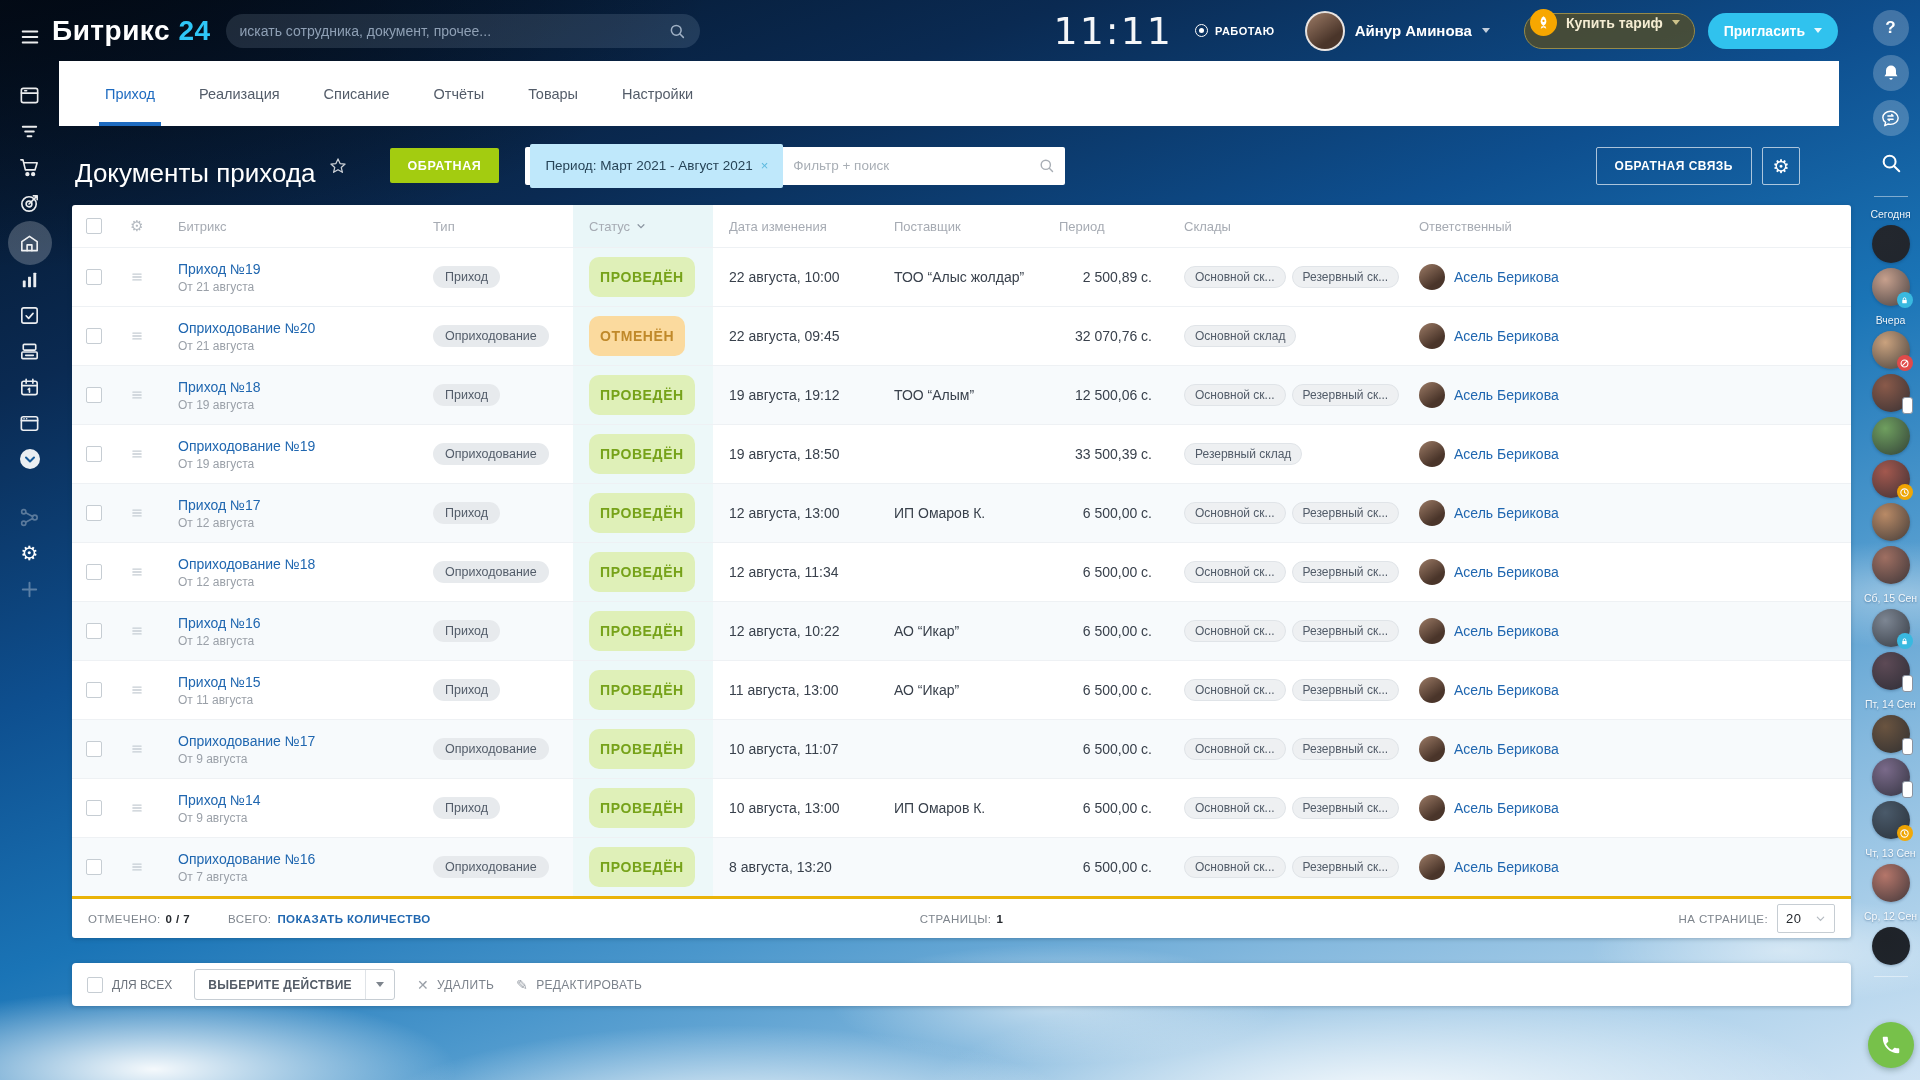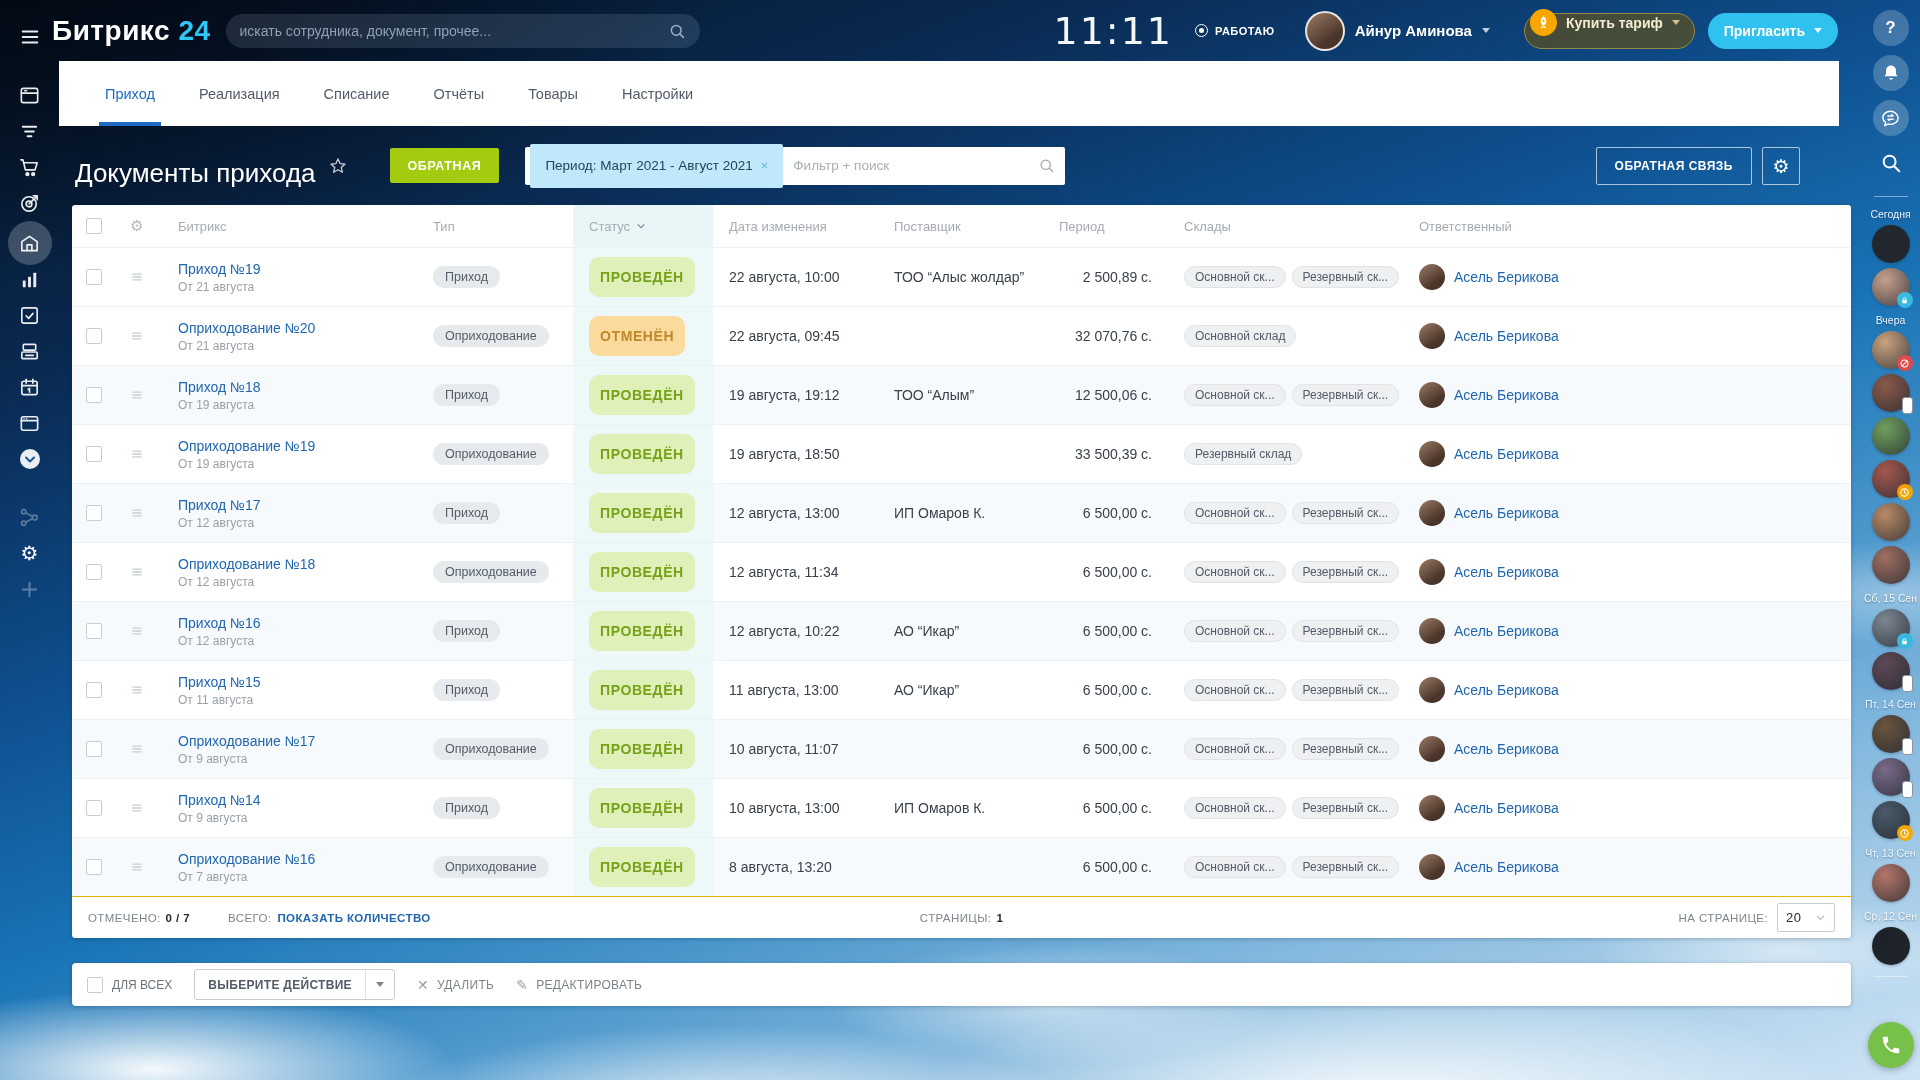--- a/index.html
+++ b/index.html
@@ -122,21 +122,21 @@
   .badge.success { background:#dff0b8; color:#76a219; }
   .badge.warning { background:#fbda9e; color:#c0892a; }
   .txt { color:#39414c; font-size:14px; }
   .cell-sum { text-align:right; }
   .wh-chip { display:inline-block; background:#eef0f2; border:1px solid #e0e4e8; color:#525c69;
     font-size:12px; padding:3px 10px; border-radius:12px; margin-right:6px; }
   .resp { display:flex; align-items:center; gap:9px; }
   .avatar.a26 { width:26px; height:26px; }
   .resp a { color:#2067b0; font-size:14px; text-decoration:none; cursor:pointer; }
 
-  .card-foot { height:42px; border-top:1px solid #eab308; display:flex; align-items:center;
+  .card-foot { height:42px; border-top:3px solid #eab308; display:flex; align-items:center;
     padding:0 16px; position:relative; font-size:11.5px; letter-spacing:.4px; color:#7e858d; }
   .card-foot b { color:#25292e; font-weight:bold; margin-left:5px; }
   .foot-group { display:flex; align-items:center; margin-right:38px; }
   .link-btn { color:#2067b0; font-weight:bold; margin-left:6px; cursor:pointer; }
   .pages { position:absolute; left:50%; transform:translateX(-50%); }
   .perpage { margin-left:auto; display:flex; align-items:center; gap:9px; }
   .select-box { width:58px; height:29px; border:1px solid #c6cdd3; border-radius:2px; display:flex;
     align-items:center; justify-content:space-between; padding:0 8px; color:#25292e; font-size:13px;
     cursor:pointer; }
 

